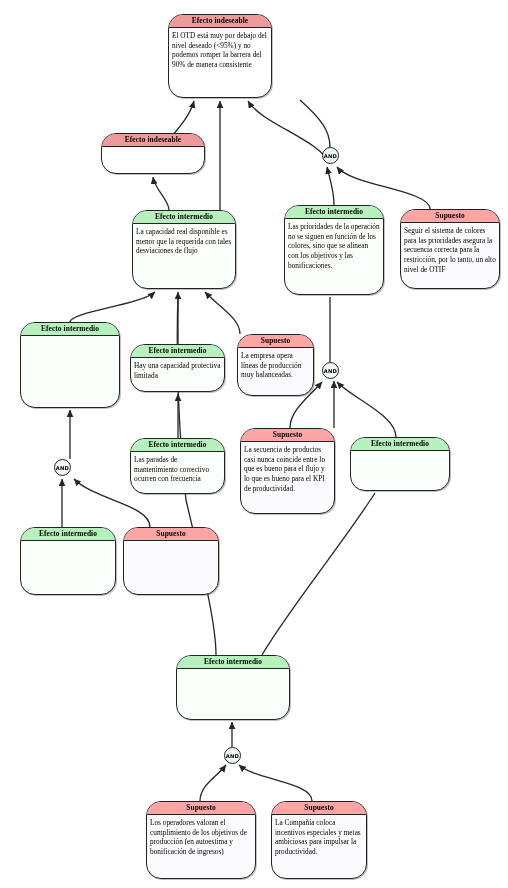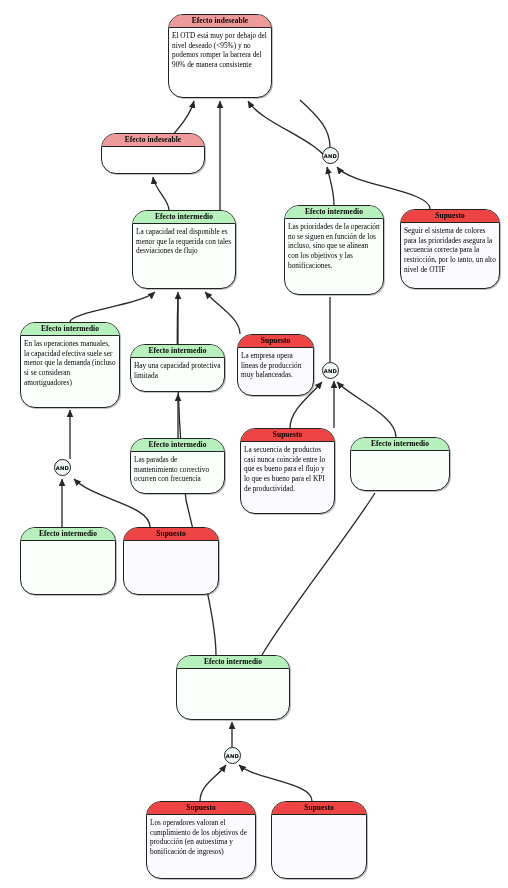--- a/index.html
+++ b/index.html
@@ -38,21 +38,21 @@
     font-size:7.3px;
     padding:3px 3px 3px 3px;
     line-height:1.32;
     color:#000000;
   }
   
   .t-ude  > .hdr{background:#ef9a9a;}
   .t-ude  { background:#ffffff; }
   .t-inter> .hdr{background:#b6f0bd;}
   .t-inter{ background:#fbfffb; }
-  .t-assum> .hdr{background:#ef4444;}
+  .t-assum> .hdr{background:#fca5a5;}
   .t-assum{ background:#fbfbff; }
 
   .andnode{
     position:absolute;
     width:17px;height:17px;
     border-radius:50%;
     border:1px solid #222222;
     background:#eef6f6;
     font-size:5.2px;
     font-weight:bold;
@@ -127,31 +127,30 @@
     <div class="hdr">Efecto indeseable</div>
   </div>
 
   <div class="node t-inter" style="left:132px;top:210px;width:104px;height:79px">
     <div class="hdr">Efecto intermedio</div>
     <div class="body">La capacidad real disponible es menor que la requerida con tales desviaciones de flujo</div>
   </div>
 
   <div class="node t-inter" style="left:284px;top:205px;width:100px;height:90px">
     <div class="hdr">Efecto intermedio</div>
-    <div class="body">Las prioridades de la operación no se siguen en función de los incluso, sino que se alinean con los objetivos y las bonificaciones.</div>
+    <div class="body">Las prioridades de la operación no se siguen en función de los colores, sino que se alinean con los objetivos y las bonificaciones.</div>
   </div>
 
   <div class="node t-assum" style="left:400px;top:209px;width:100px;height:80px">
     <div class="hdr">Supuesto</div>
     <div class="body">Seguir el sistema de colores para las prioridades asegura la secuencia correcta para la restricción, por lo tanto, un alto nivel de OTIF</div>
   </div>
 
   <div class="node t-inter" style="left:20px;top:322px;width:100px;height:86px">
     <div class="hdr">Efecto intermedio</div>
-    <div class="body">En las operaciones manuales, la capacidad efectiva suele ser menor que la demanda (incluso si se consideran amortiguadores)</div>
   </div>
 
   <div class="node t-inter" style="left:130px;top:344px;width:95px;height:48px">
     <div class="hdr">Efecto intermedio</div>
     <div class="body">Hay una capacidad protectiva limitada</div>
   </div>
 
   <div class="node t-assum" style="left:237px;top:334px;width:77px;height:62px">
     <div class="hdr">Supuesto</div>
     <div class="body">La empresa opera líneas de producción muy balanceadas.</div>
@@ -183,20 +182,21 @@
     <div class="hdr">Efecto intermedio</div>
   </div>
 
   <div class="node t-assum" style="left:146px;top:801px;width:110px;height:78px">
     <div class="hdr">Supuesto</div>
     <div class="body">Los operadores valoran el cumplimiento de los objetivos de producción (en autoestima y bonificación de ingresos)</div>
   </div>
 
   <div class="node t-assum" style="left:271px;top:801px;width:96px;height:78px">
     <div class="hdr">Supuesto</div>
+    <div class="body">La Compañía coloca incentivos especiales y metas ambiciosas para impulsar la productividad.</div>
   </div>
 
   <div class="andnode" style="left:322px;top:147px">AND</div>
   <div class="andnode" style="left:322px;top:362px">AND</div>
   <div class="andnode" style="left:54px;top:459px">AND</div>
   <div class="andnode" style="left:224px;top:747px">AND</div>
 
 </div>
 
 </body></html>

